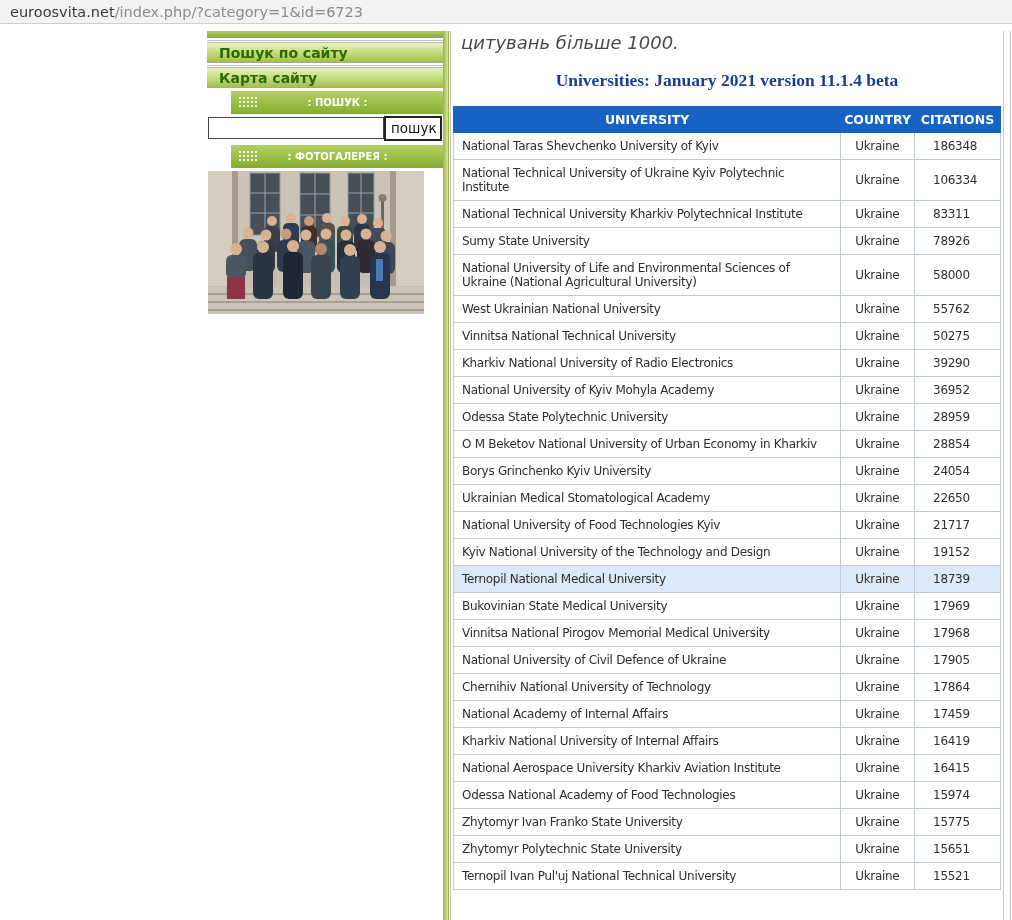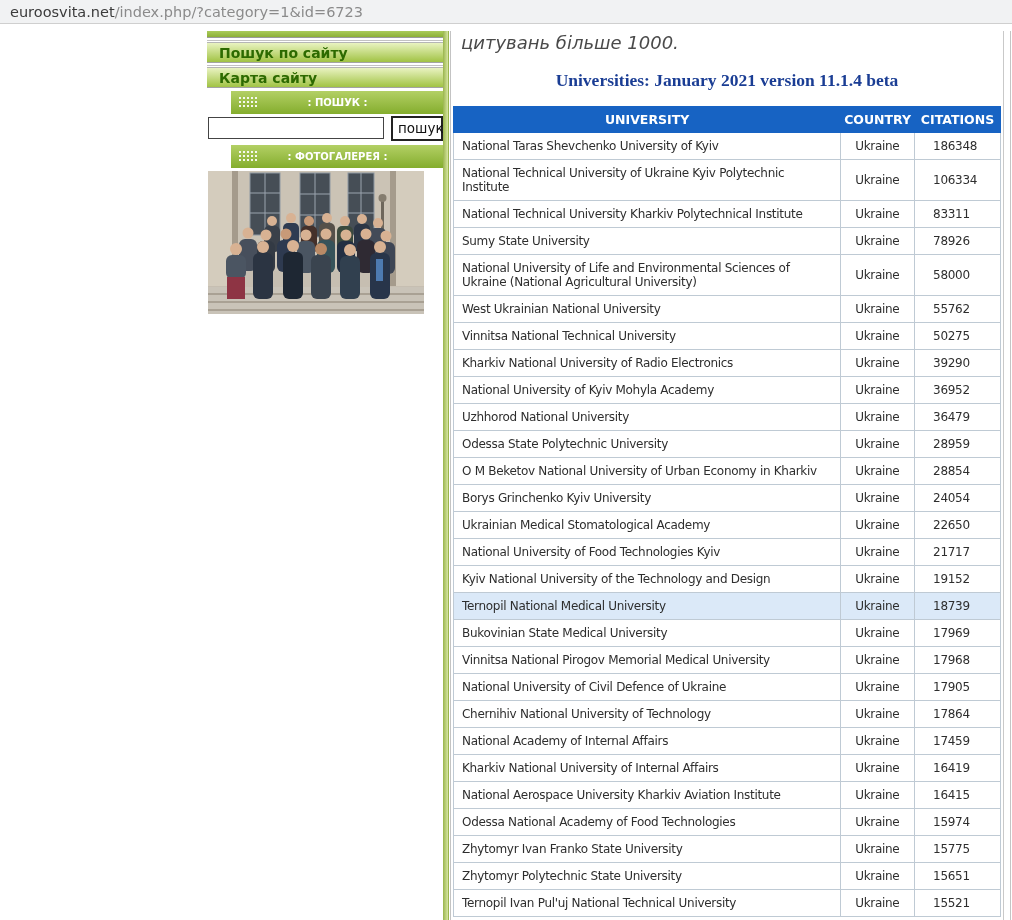--- a/index.html
+++ b/index.html
@@ -27,21 +27,21 @@
   .menu-bar::before { content:""; position:absolute; left:0; right:0; top:-3px;
               border-top:1px solid #c2c2c2; }
   .section-header { height:23px; margin-top:3px;
               background:linear-gradient(#b3d065,#84ad2d);
               display:flex; align-items:center;
               color:#fff; font-weight:bold; font-size:10px;margin-left:24px; }
   .grip { width:20px; height:13px; margin-left:7px; flex:0 0 auto;
           background-image:radial-gradient(rgba(255,255,255,.9) 1px, transparent 1.4px);
           background-size:4px 4px; }
   .section-label { flex:1; text-align:center; padding-right:26px; }
-  .search-row { height:28px; display:flex; align-items:center; gap:7px;
+  .search-row { height:28px; display:flex; align-items:center; 
                 padding:2px 1px; background:#fff; }
   .search-input { width:176px; height:22px; border:1px solid #444;
                   font-size:13px; padding:1px 4px; font-family:"DejaVu Sans",sans-serif; }
   .search-btn { height:25px; min-width:52px; background:#fff; border:2px solid #222;
                 font-size:13.5px; padding:0 5px; cursor:pointer;
                 font-family:"DejaVu Sans",sans-serif; color:#111; }
   .photo-wrap { margin-top:3px; margin-left:1px; width:216px; height:143px; }
 
   
   .green-band { position:absolute; left:443px; top:31px; width:6px; height:889px;
@@ -255,25 +255,20 @@
           <td class="uni">Kharkiv National University of Radio Electronics</td>
           <td class="ctry">Ukraine</td>
           <td class="cit">39290</td>
         </tr>
         <tr>
           <td class="uni">National University of Kyiv Mohyla Academy</td>
           <td class="ctry">Ukraine</td>
           <td class="cit">36952</td>
         </tr>
         <tr>
-          <td class="uni">Uzhhorod National University</td>
-          <td class="ctry">Ukraine</td>
-          <td class="cit">36479</td>
-        </tr>
-        <tr>
           <td class="uni">Odessa State Polytechnic University</td>
           <td class="ctry">Ukraine</td>
           <td class="cit">28959</td>
         </tr>
         <tr>
           <td class="uni">O M Beketov National University of Urban Economy in Kharkiv</td>
           <td class="ctry">Ukraine</td>
           <td class="cit">28854</td>
         </tr>
         <tr>

